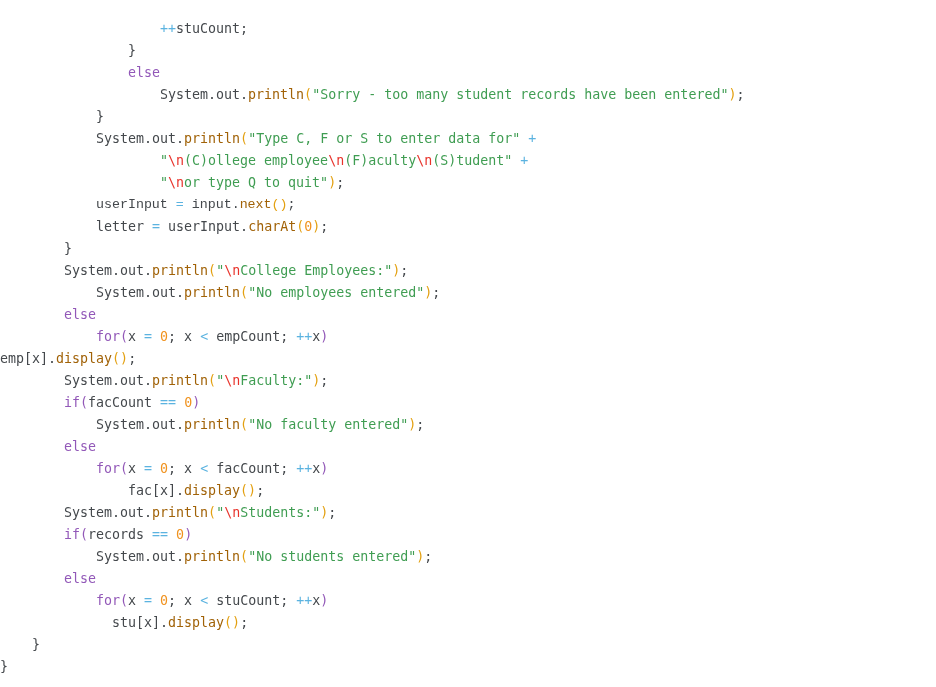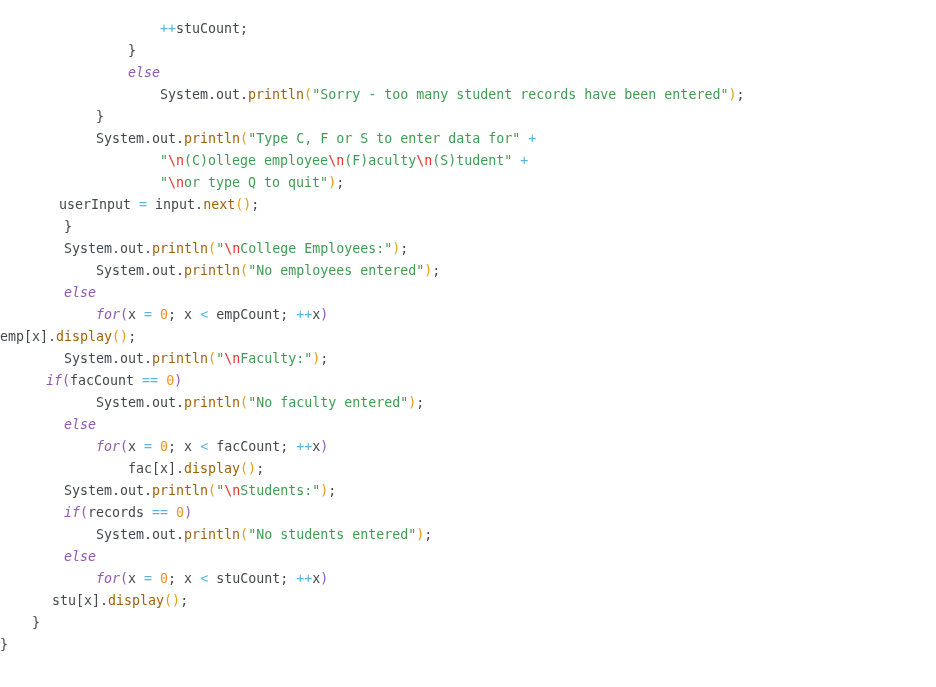--- a/index.html
+++ b/index.html
@@ -27,21 +27,21 @@
     height: 22px;
     line-height: 22px;
     font-size: 13.3px;
     letter-spacing: 0px;
     white-space: pre;
     color: #3c4043;
     padding-left: 0px;
   }
   
   .tok-plain   { color: #44484c; }
-  .tok-kw      { color: #9258b8; font-style: italic; }
+  .tok-kw      { color: #9258b8; }
   .tok-method  { color: #a16207; }
   .tok-str     { color: #3f9d52; }
   .tok-esc     { color: #e8322a; }
   .tok-num     { color: #f0921e; }
   .tok-op      { color: #5bb3e0; }
   .tok-punct   { color: #e3a010; }
   .tok-kwpunct { color: #9258b8; }
   .tok-brace   { color: #44484c; }
 </style>
 </head>
@@ -49,34 +49,35 @@
 
 <div id="code-listing" style="background: rgb(255, 255, 255);">
     <div class="code-line" style="padding-left: 160px; height: 22px; line-height: 22px;"><span class="tok-op">++</span><span class="tok-plain">stuCount;</span></div>
     <div class="code-line" style="padding-left: 128px; height: 22px; line-height: 22px;"><span class="tok-brace">}</span></div>
     <div class="code-line" style="padding-left: 128px; height: 22px; line-height: 22px;"><span class="tok-kw">else</span></div>
     <div class="code-line" style="padding-left: 160px; height: 22px; line-height: 22px;"><span class="tok-plain">System.out.</span><span class="tok-method">println</span><span class="tok-punct">(</span><span class="tok-str">"Sorry - too many student records have been entered"</span><span class="tok-punct">)</span><span class="tok-plain">;</span></div>
     <div class="code-line" style="padding-left: 96px; height: 22px; line-height: 22px;"><span class="tok-brace">}</span></div>
     <div class="code-line" style="padding-left: 96px; height: 22px; line-height: 22px;"><span class="tok-plain">System.out.</span><span class="tok-method">println</span><span class="tok-punct">(</span><span class="tok-str">"Type C, F or S to enter data for"</span><span class="tok-plain"> </span><span class="tok-op">+</span></div>
     <div class="code-line" style="padding-left: 160px; height: 22px; line-height: 22px;"><span class="tok-str">"</span><span class="tok-esc">\n</span><span class="tok-str">(C)ollege employee</span><span class="tok-esc">\n</span><span class="tok-str">(F)aculty</span><span class="tok-esc">\n</span><span class="tok-str">(S)tudent"</span><span class="tok-plain"> </span><span class="tok-op">+</span></div>
     <div class="code-line" style="padding-left: 160px; height: 22px; line-height: 22px;"><span class="tok-str">"</span><span class="tok-esc">\n</span><span class="tok-str">or type Q to quit"</span><span class="tok-punct">)</span><span class="tok-plain">;</span></div>
-    <div class="code-line" style="padding-left: 59px; height: 22px; line-height: 22px;"><span class="tok-plain">userInput </span><span class="tok-op">=</span><span class="tok-plain"> input.</span><span class="tok-method">next</span><span class="tok-punct">(</span><span class="tok-punct">)</span><span class="tok-plain">;</span></div>
+    <div class="code-line" style="padding-left: 96px; height: 22px; line-height: 22px; font-family: Liberation Mono, monospace;"><span class="tok-plain">userInput </span><span class="tok-op">=</span><span class="tok-plain"> input.</span><span class="tok-method">next</span><span class="tok-punct">(</span><span class="tok-punct">)</span><span class="tok-plain">;</span></div>
+    <div class="code-line" style="padding-left: 96px; height: 22px; line-height: 22px;"><span class="tok-plain">letter </span><span class="tok-op">=</span><span class="tok-plain"> userInput.</span><span class="tok-method">charAt</span><span class="tok-punct">(</span><span class="tok-num">0</span><span class="tok-punct">)</span><span class="tok-plain">;</span></div>
     <div class="code-line" style="padding-left: 64px; height: 22px; line-height: 22px;"><span class="tok-brace">}</span></div>
     <div class="code-line" style="padding-left: 64px; height: 22px; line-height: 22px;"><span class="tok-plain">System.out.</span><span class="tok-method">println</span><span class="tok-punct">(</span><span class="tok-str">"</span><span class="tok-esc">\n</span><span class="tok-str">College Employees:"</span><span class="tok-punct">)</span><span class="tok-plain">;</span></div>
     <div class="code-line" style="padding-left: 96px; height: 22px; line-height: 22px;"><span class="tok-plain">System.out.</span><span class="tok-method">println</span><span class="tok-punct">(</span><span class="tok-str">"No employees entered"</span><span class="tok-punct">)</span><span class="tok-plain">;</span></div>
     <div class="code-line" style="padding-left: 64px; height: 22px; line-height: 22px;"><span class="tok-kw">else</span></div>
     <div class="code-line" style="padding-left: 96px; height: 22px; line-height: 22px;"><span class="tok-kw">for</span><span class="tok-kwpunct">(</span><span class="tok-plain">x </span><span class="tok-op">=</span><span class="tok-plain"> </span><span class="tok-num">0</span><span class="tok-plain">; x </span><span class="tok-op">&lt;</span><span class="tok-plain"> empCount; </span><span class="tok-op">++</span><span class="tok-plain">x</span><span class="tok-kwpunct">)</span></div>
     <div class="code-line" style="height: 22px; line-height: 22px;"><span class="tok-plain">emp[x].</span><span class="tok-method">display</span><span class="tok-punct">(</span><span class="tok-punct">)</span><span class="tok-plain">;</span></div>
     <div class="code-line" style="padding-left: 64px; height: 22px; line-height: 22px;"><span class="tok-plain">System.out.</span><span class="tok-method">println</span><span class="tok-punct">(</span><span class="tok-str">"</span><span class="tok-esc">\n</span><span class="tok-str">Faculty:"</span><span class="tok-punct">)</span><span class="tok-plain">;</span></div>
-    <div class="code-line" style="padding-left: 46px; height: 22px; line-height: 22px;"><span class="tok-kw">if</span><span class="tok-kwpunct">(</span><span class="tok-plain">facCount </span><span class="tok-op">==</span><span class="tok-plain"> </span><span class="tok-num">0</span><span class="tok-kwpunct">)</span></div>
+    <div class="code-line" style="padding-left: 64px; height: 22px; line-height: 22px;"><span class="tok-kw">if</span><span class="tok-kwpunct">(</span><span class="tok-plain">facCount </span><span class="tok-op">==</span><span class="tok-plain"> </span><span class="tok-num">0</span><span class="tok-kwpunct">)</span></div>
     <div class="code-line" style="padding-left: 96px; height: 22px; line-height: 22px;"><span class="tok-plain">System.out.</span><span class="tok-method">println</span><span class="tok-punct">(</span><span class="tok-str">"No faculty entered"</span><span class="tok-punct">)</span><span class="tok-plain">;</span></div>
     <div class="code-line" style="padding-left: 64px; height: 22px; line-height: 22px;"><span class="tok-kw">else</span></div>
     <div class="code-line" style="padding-left: 96px; height: 22px; line-height: 22px;"><span class="tok-kw">for</span><span class="tok-kwpunct">(</span><span class="tok-plain">x </span><span class="tok-op">=</span><span class="tok-plain"> </span><span class="tok-num">0</span><span class="tok-plain">; x </span><span class="tok-op">&lt;</span><span class="tok-plain"> facCount; </span><span class="tok-op">++</span><span class="tok-plain">x</span><span class="tok-kwpunct">)</span></div>
     <div class="code-line" style="padding-left: 128px; height: 22px; line-height: 22px;"><span class="tok-plain">fac[x].</span><span class="tok-method">display</span><span class="tok-punct">(</span><span class="tok-punct">)</span><span class="tok-plain">;</span></div>
     <div class="code-line" style="padding-left: 64px; height: 22px; line-height: 22px;"><span class="tok-plain">System.out.</span><span class="tok-method">println</span><span class="tok-punct">(</span><span class="tok-str">"</span><span class="tok-esc">\n</span><span class="tok-str">Students:"</span><span class="tok-punct">)</span><span class="tok-plain">;</span></div>
     <div class="code-line" style="padding-left: 64px; height: 22px; line-height: 22px;"><span class="tok-kw">if</span><span class="tok-kwpunct">(</span><span class="tok-plain">records </span><span class="tok-op">==</span><span class="tok-plain"> </span><span class="tok-num">0</span><span class="tok-kwpunct">)</span></div>
     <div class="code-line" style="padding-left: 96px; height: 22px; line-height: 22px;"><span class="tok-plain">System.out.</span><span class="tok-method">println</span><span class="tok-punct">(</span><span class="tok-str">"No students entered"</span><span class="tok-punct">)</span><span class="tok-plain">;</span></div>
     <div class="code-line" style="padding-left: 64px; height: 22px; line-height: 22px;"><span class="tok-kw">else</span></div>
     <div class="code-line" style="padding-left: 96px; height: 22px; line-height: 22px;"><span class="tok-kw">for</span><span class="tok-kwpunct">(</span><span class="tok-plain">x </span><span class="tok-op">=</span><span class="tok-plain"> </span><span class="tok-num">0</span><span class="tok-plain">; x </span><span class="tok-op">&lt;</span><span class="tok-plain"> stuCount; </span><span class="tok-op">++</span><span class="tok-plain">x</span><span class="tok-kwpunct">)</span></div>
-    <div class="code-line" style="padding-left: 52px; height: 22px; line-height: 22px;"><span class="tok-plain">stu[x].</span><span class="tok-method">display</span><span class="tok-punct">(</span><span class="tok-punct">)</span><span class="tok-plain">;</span></div>
+    <div class="code-line" style="padding-left: 112px; height: 22px; line-height: 22px;"><span class="tok-plain">stu[x].</span><span class="tok-method">display</span><span class="tok-punct">(</span><span class="tok-punct">)</span><span class="tok-plain">;</span></div>
     <div class="code-line" style="padding-left: 32px; height: 22px; line-height: 22px;"><span class="tok-brace">}</span></div>
     <div class="code-line" style="padding-left: 0px; height: 22px; line-height: 22px;"><span class="tok-brace">}</span></div>
   </div>
 
 </body></html>

